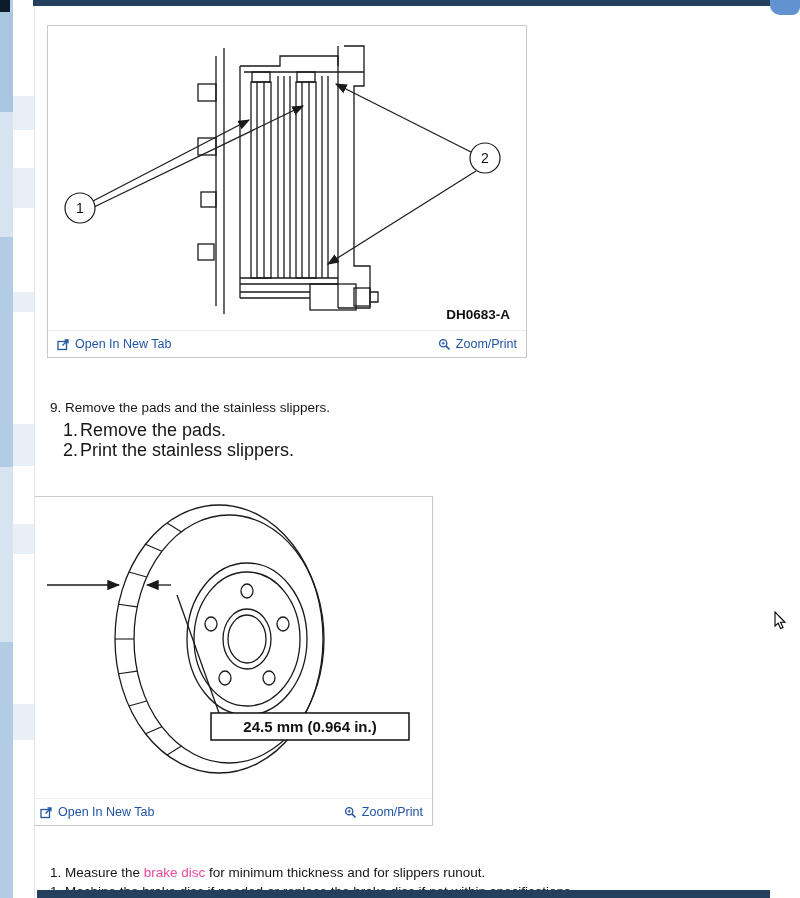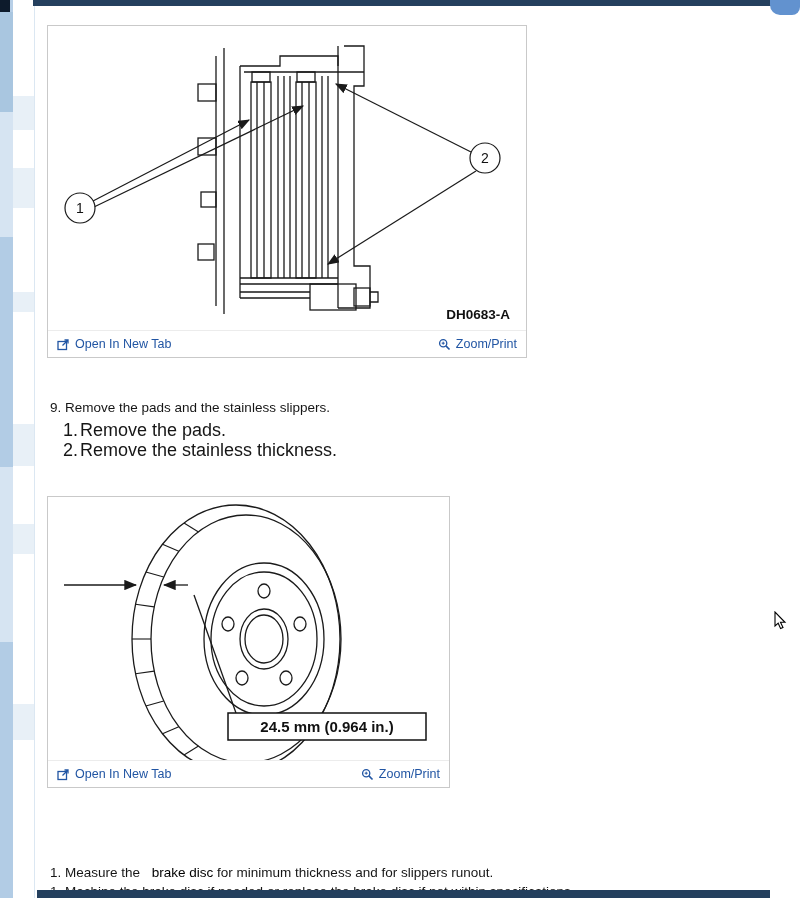--- a/index.html
+++ b/index.html
@@ -30,40 +30,40 @@
 
   .content-divider { position:absolute; left:34px; top:0; width:1px; height:898px; background:#dbe7f2; z-index:3; }
 
   .top-bar { position:absolute; left:33px; top:0; width:767px; height:6px; background:#24405e; z-index:5; }
   .bottom-bar { position:absolute; left:37px; bottom:0; width:733px; height:8px; background:#24405e; z-index:5; }
   .scroll-thumb-top { position:absolute; right:0; top:0; width:30px; height:15px; background:#6292cf; border-radius:0 0 8px 10px; z-index:6; }
 
   
   .figure-box { position:absolute; background:#fff; border:1px solid #c9c9c9; z-index:2; }
   #fig1 { left:47px; top:25px; width:480px; height:333px; }
-  #fig2 { left:47px; top:496px; width:403px; height:292px; }
+  #fig2 { left:30px; top:496px; width:403px; height:330px; }
   .canvas { position:absolute; left:0; top:0; right:0; }
   #fig1 .canvas { height:305px; }
   #fig2 .canvas { height:302px; }
   .figure-footer { position:absolute; left:0; right:0; bottom:0; height:27px; display:flex;
                    align-items:center; justify-content:space-between; padding:0 9px;
                    border-top:1px solid #ececec; background:#fff; }
   .fig-link { display:flex; align-items:center; gap:5px; color:#2155a3; font-size:12.5px; cursor:pointer; text-decoration:none; }
   .fig-link svg { display:block; }
 
   
   .step { position:absolute; font-size:13.5px; color:#161616; z-index:2; white-space:nowrap; }
   #step7 { left:50px; top:400px; }
   .substep { position:absolute; left:63px; font-size:18px; color:#161616; z-index:2; white-space:nowrap; }
   #sub1 { top:420px; }
   #sub2 { top:440px; }
   .substep .num { display:inline-block; width:17px; }
   #step9 { left:50px; top:865px; }
   #step10 { left:50px; top:884px; }
-  .inline-link { color:#000000; cursor:pointer;margin-left:8px; }
+  .inline-link { color:#ec4899; cursor:pointer; }
 
   .cursor { position:absolute; left:774px; top:611px; z-index:20; }
 </style>
 </head>
 <body>
 
 <div class="screen">
 
   <div class="scroll-track">
     <div class="track-seg seg-a"></div>
@@ -156,21 +156,21 @@
         <span>Zoom/Print</span>
       </a>
     </div>
   </div>
 
   <div class="step" id="step7">9. Remove the pads and the stainless slippers.</div>
   <div class="substep" id="sub1">
     <span class="num">1.</span><span>Remove the pads.</span>
   </div>
   <div class="substep" id="sub2">
-    <span class="num">2.</span><span>Remove the stainless thickness.</span>
+    <span class="num">2.</span><span>Print the stainless slippers.</span>
   </div>
 
   <div class="figure-box" id="fig2">
     <div class="canvas">
       <svg width="401" height="302" viewBox="0 0 401 302">
         <defs>
           <marker id="ah2" markerWidth="10" markerHeight="8" refX="9" refY="4" orient="auto">
             <path d="M0,0 L10,4 L0,8 Z" fill="#1a1a1a"></path>
           </marker>
         </defs>

